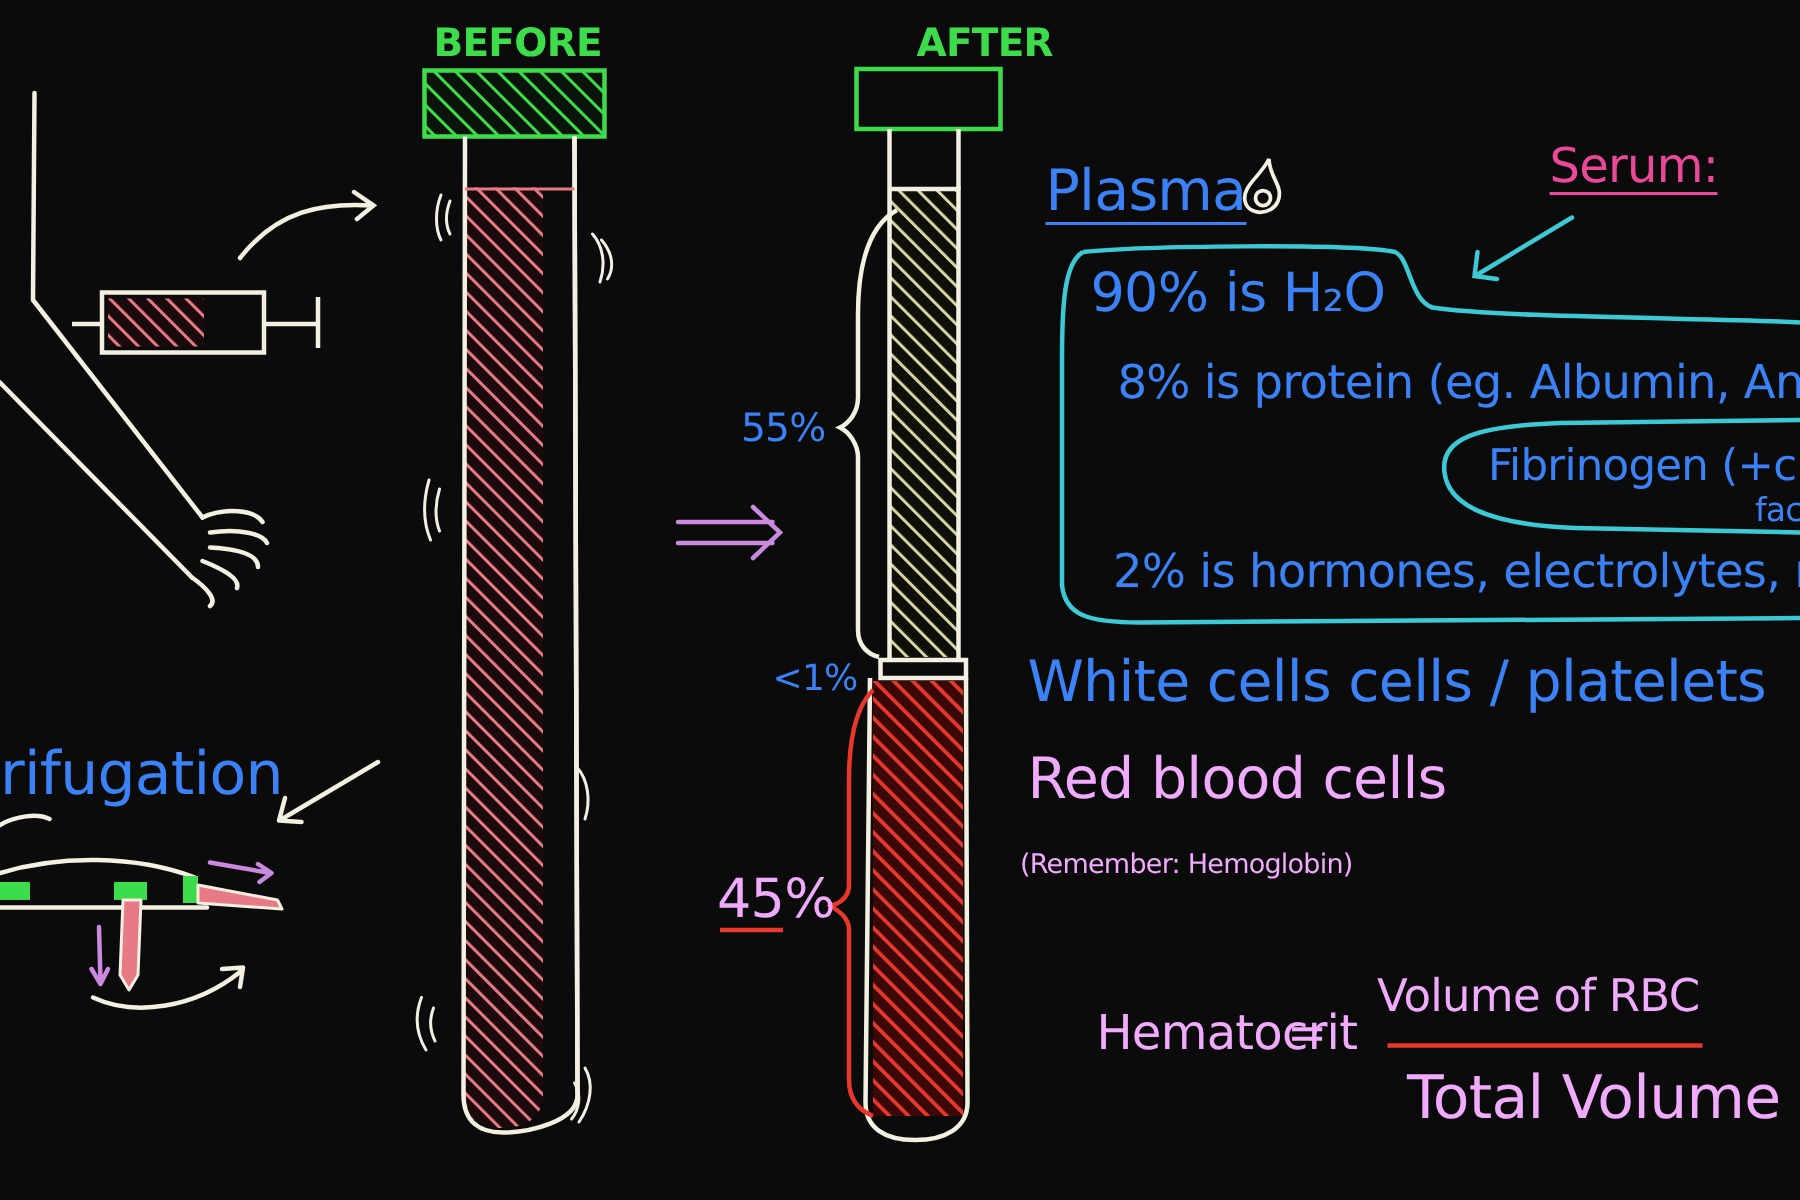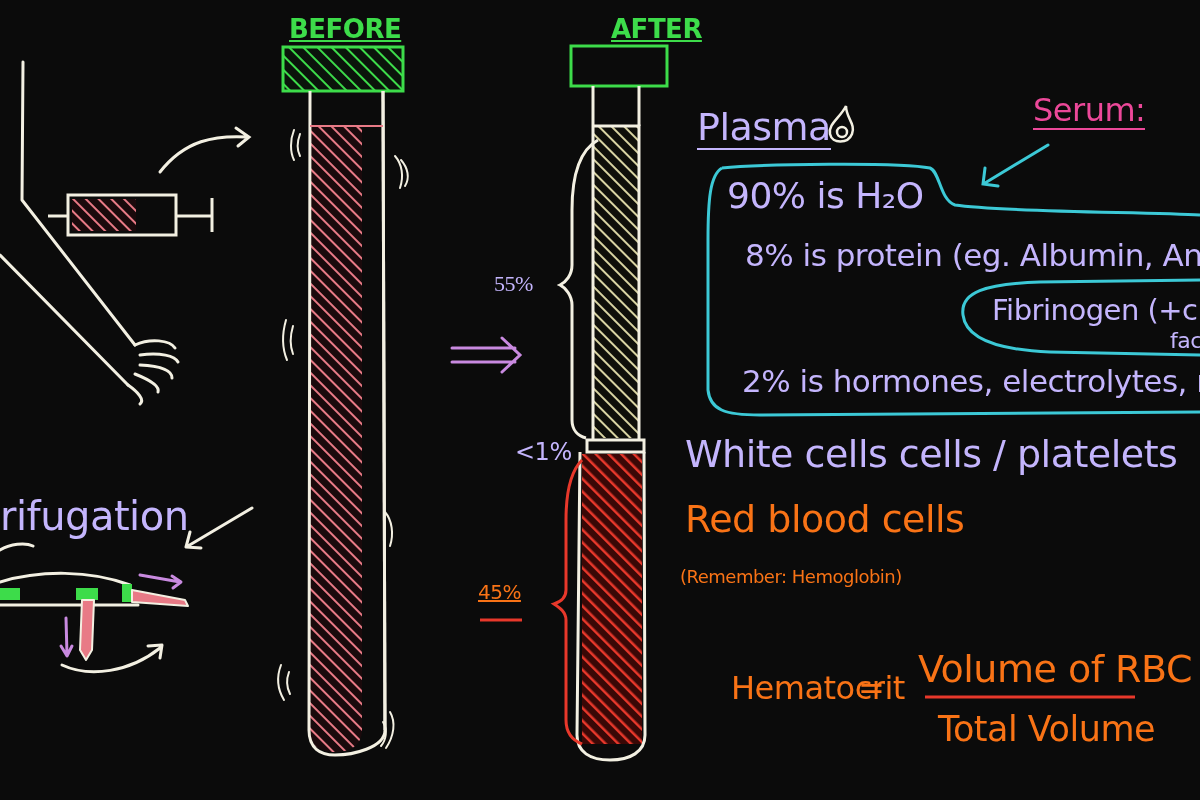--- a/index.html
+++ b/index.html
@@ -1,23 +1,23 @@
 <!DOCTYPE html>
 <html><head>
 <meta charset="utf-8">
 <style>
   html, body { margin: 0; padding: 0; background: #0b0b0b; }
   body { width: 1200px; height: 800px; position: relative; overflow: hidden;
          font-family: "DejaVu Sans", sans-serif; }
   svg.board { position: absolute; left: 0; top: 0; }
   .txt { position: absolute; white-space: nowrap; line-height: 1; letter-spacing: -0.5px; }
-  .white { color: #c4b5fd; }
-  .red { color: #f97316; }
+  .white { color: #3b82f6; }
+  .red { color: #f0abfc; }
   .cyan { color: #ec4899; }
-  .green { color: #3ddc4a; text-decoration: underline; }
+  .green { color: #3ddc4a; }
   .underline { border-bottom: 2px solid currentColor; padding-bottom: 2px; }
 </style>
 </head>
 <body>
 
 <svg class="board" width="1200" height="800" viewBox="0 0 1200 800">
   <defs>
     <pattern id="hatchPink" patternUnits="userSpaceOnUse" width="9" height="9" patternTransform="rotate(-45)">
       <rect width="9" height="9" fill="#1a0a0c"></rect>
       <line x1="0" y1="0" x2="0" y2="9" stroke="#e87a86" stroke-width="4"></line>
@@ -110,33 +110,33 @@
     <path d="M846 106 C846 118 856 124 852 134 C848 144 832 144 830 134 C828 124 840 118 846 106 Z"></path>
     <circle cx="842" cy="132" r="5"></circle>
   </g>
 </svg>
 
 <div class="txt green" style="left:289px; top:16px; font-size:26px; font-weight:bold;">BEFORE</div>
 <div class="txt green" style="left:579px; top:16px; font-size:26px; font-weight:bold;margin-left:32px;">AFTER</div>
 
 <div class="txt white" style="left:0px; top:452px; font-size:40px;margin-top:44px;">rifugation</div>
 
-<div class="txt white" style="left:494px; top:273px; font-size:22px;font-family:Liberation Serif, serif;">55%</div>
+<div class="txt white" style="left:494px; top:273px; font-size:26px;">55%</div>
 <div class="txt white" style="left:515px; top:440px; font-size:24px;">&lt;1%</div>
-<div class="txt red" style="left:478px; top:582px; font-size:20px;text-decoration:underline;">45%</div>
+<div class="txt red" style="left:478px; top:582px; font-size:36px;">45%</div>
 
 <div class="txt white underline" style="left:697px; top:108px; font-size:38px;">Plasma</div>
 <div class="txt cyan underline" style="left:1033px; top:94px; font-size:32px;">Serum:</div>
 
 <div class="txt white" style="left:727px; top:178px; font-size:36px;text-align:right;">90% is H₂O</div>
 <div class="txt white" style="left:745px; top:240px; font-size:31px;">8% is protein (eg. Albumin, Antibod</div>
 <div class="txt white" style="left:992px; top:296px; font-size:29px;">Fibrinogen (+clott</div>
 <div class="txt white" style="left:1170px; top:330px; font-size:22px;">fac</div>
 <div class="txt white" style="left:742px; top:366px; font-size:31px;">2% is hormones, electrolytes, nutrien</div>
 
 <div class="txt white" style="left:685px; top:435px; font-size:38px;">White cells cells / platelets</div>
 <div class="txt red" style="left:685px; top:500px; font-size:38px;">Red blood cells</div>
 <div class="txt red" style="left:680px; top:568px; font-size:18px;">(Remember: Hemoglobin)</div>
 
 <div class="txt red" style="left:703px; top:672px; font-size:32px;margin-left:28px;">Hematocrit</div>
 <div class="txt red" style="left:858px; top:672px; font-size:32px;">=</div>
-<div class="txt red" style="left:918px; top:650px; font-size:38px;">Volume of RBC</div>
-<div class="txt red" style="left:938px; top:712px; font-size:35px;">Total Volume</div>
+<div class="txt red" style="left:918px; top:650px; font-size:30px;">Volume of RBC</div>
+<div class="txt red" style="left:938px; top:712px; font-size:40px;">Total Volume</div>
 
 </body></html>

